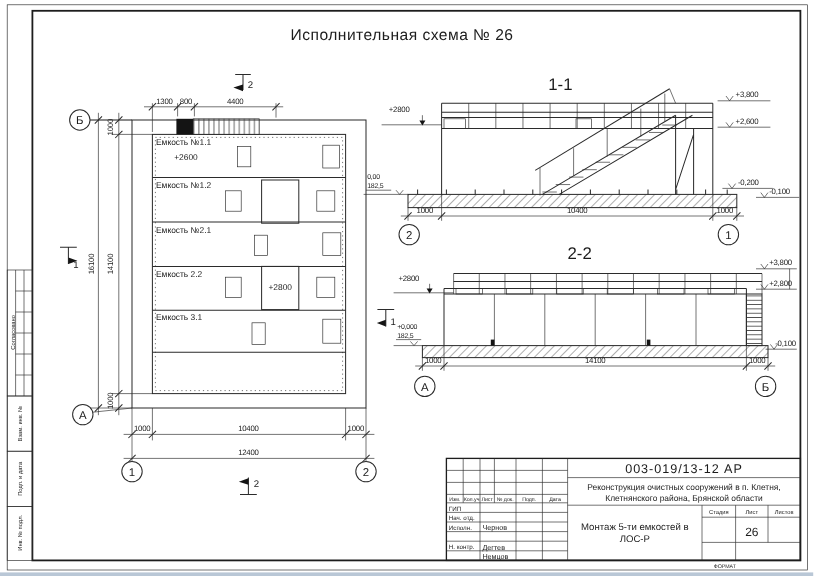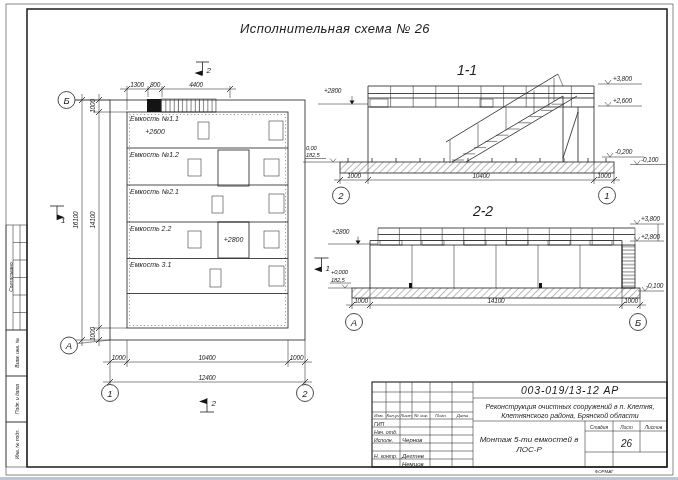--- a/index.html
+++ b/index.html
@@ -1,16 +1,16 @@
 <!DOCTYPE html>
 <html><head>
 <meta charset="utf-8">
 <style>
   html,body{margin:0;padding:0;background:#ffffff;}
-  .sheet{position:relative;width:678px;height:480px;background:#fff;overflow:hidden;font-style:italic;}
+  .sheet{position:relative;width:678px;height:480px;background:#fff;overflow:hidden;}
   svg{position:absolute;left:0;top:0;}
   svg text{fill:#1c1c1c;font-family:"Liberation Sans",sans-serif;}
   .ln{stroke:#2b2b2b;stroke-width:.85;fill:none;}
   .thin{stroke:#2b2b2b;stroke-width:.55;fill:none;}
   .thk{stroke:#1d1d1d;stroke-width:1.5;fill:none;}
   .tb{stroke:#1d1d1d;stroke-width:1.1;fill:none;}
   .blk{fill:#141414;stroke:none;}
   .mid{text-anchor:middle;}
   .s43{font-size:4.4px;}
   .s48{font-size:4.8px;}

